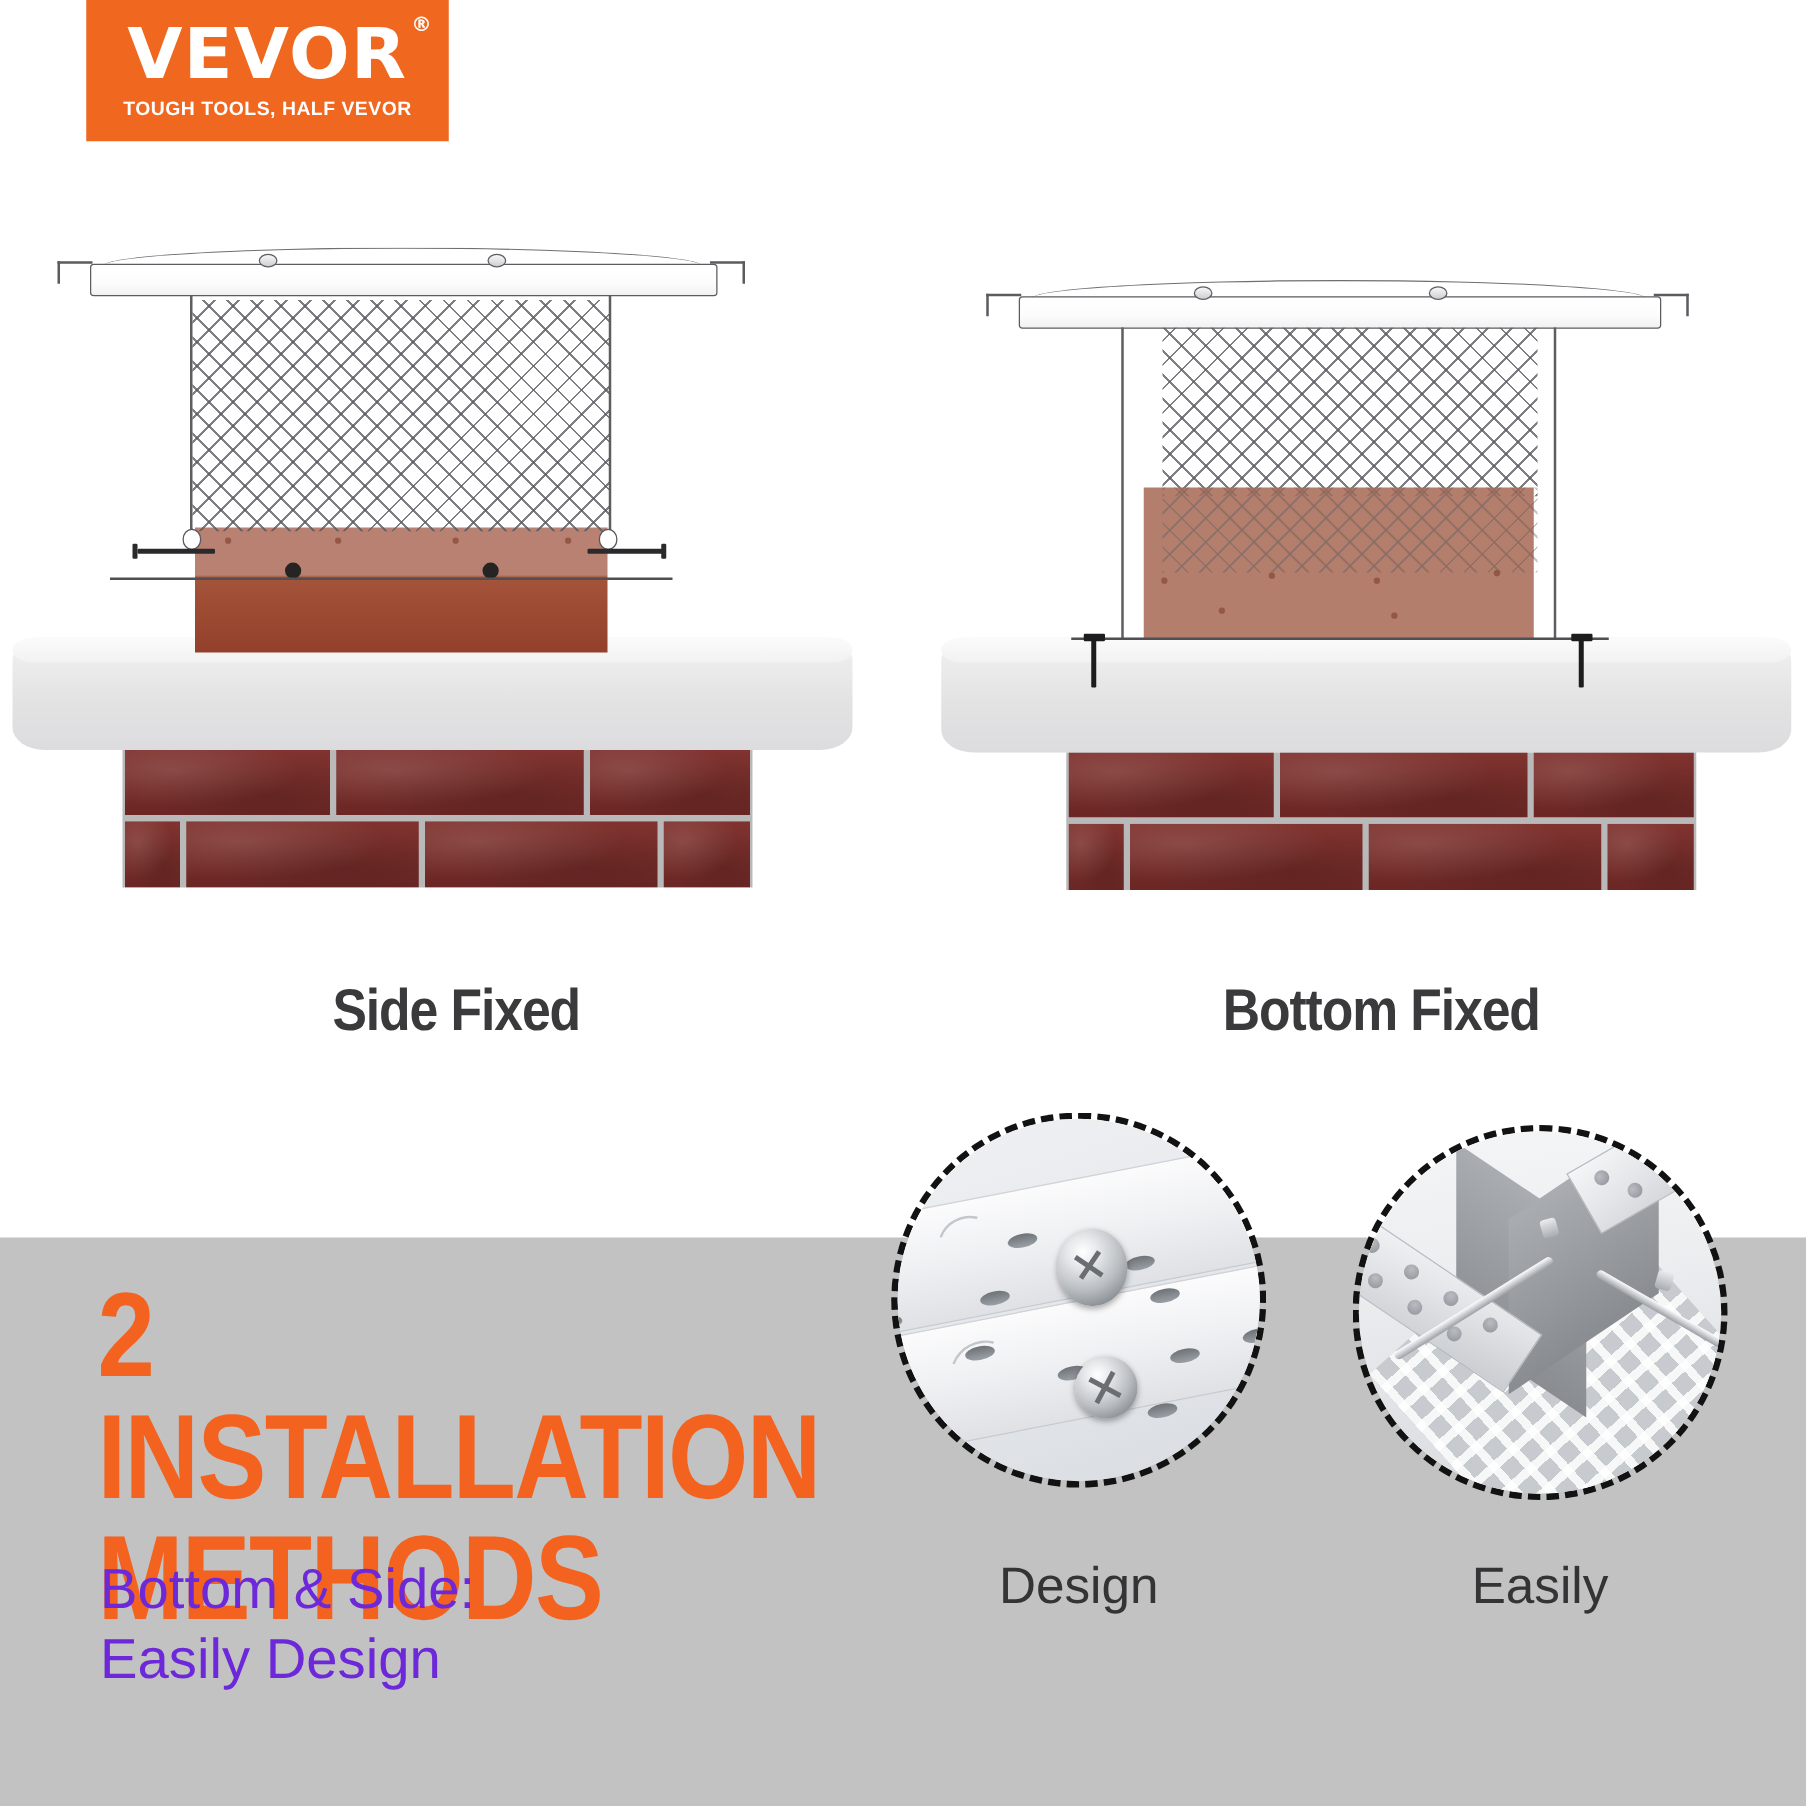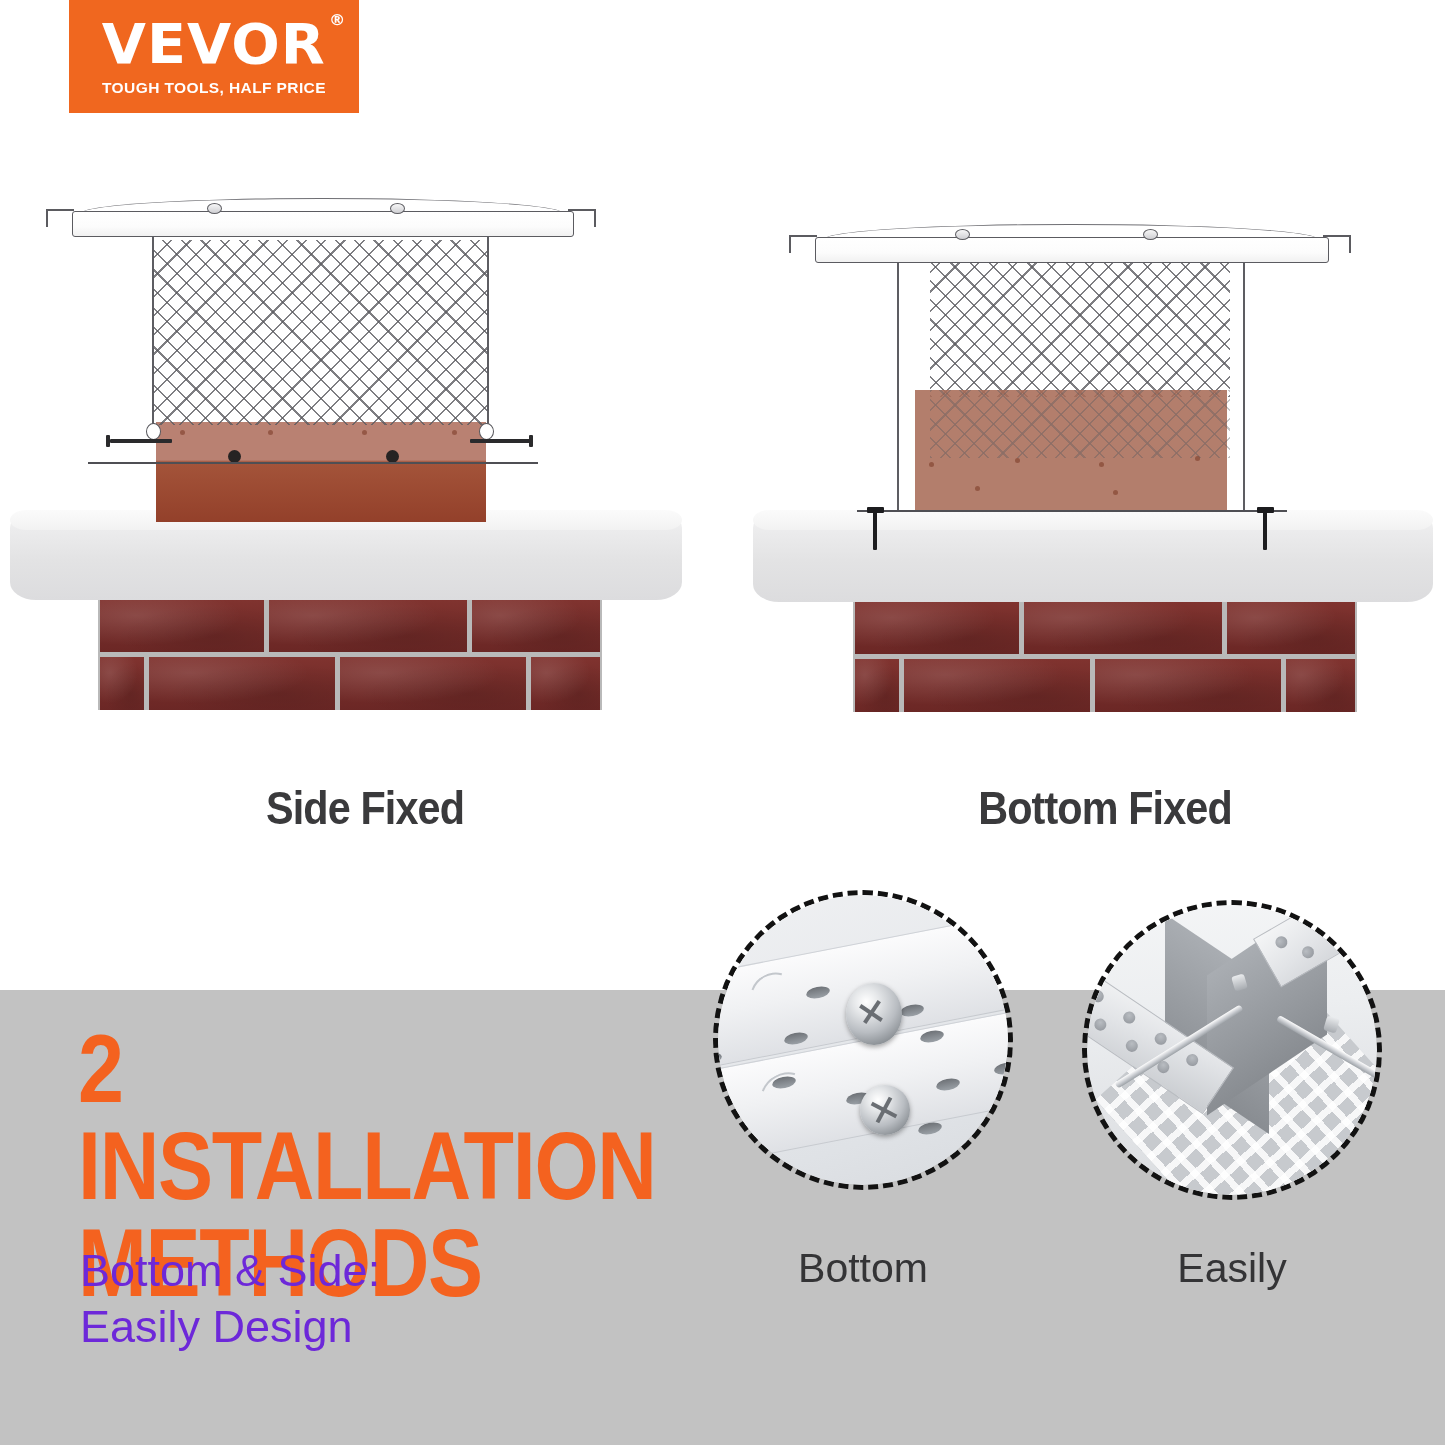--- a/index.html
+++ b/index.html
@@ -195,21 +195,21 @@
 </style>
 </head>
 <body>
 
 <div id="stage">
 
   <div class="logo-box">
     <div class="logo-word">
       <span>VEVOR</span><span class="logo-reg">®</span>
     </div>
-    <div class="logo-tag">TOUGH TOOLS, HALF PRICE</div>
+    <div class="logo-tag">TOUGH TOOLS, HALF VEVOR</div>
   </div>
 
   <div class="diagram" style="left:0px;top:180px;width:700px;height:560px;">
     <div class="dg-inner">
 
       <div class="crown" style="left:10px;top:330px;width:672px;height:90px;">
         <div class="crown-top"></div>
       </div>
 
       <div class="bricks" style="left:98px;top:420px;width:504px;height:110px;">
@@ -407,19 +407,19 @@
 
         <div class="ph2-rod" style="left:48px;top:168px;width:148px;transform:rotate(-32deg);"></div>
         <div class="ph2-rod" style="left:212px;top:172px;width:130px;transform:rotate(30deg);"></div>
         <div class="ph2-nut" style="left:176px;top:100px;transform:rotate(-16deg);"></div>
         <div class="ph2-nut" style="left:268px;top:142px;transform:rotate(16deg);"></div>
       </div>
     </div>
   </div>
 
   <div class="inset-caption" style="left:703px;top:1243px;">
-    <div>Bottom</div>
+    <div>Design</div>
   </div>
   <div class="inset-caption" style="left:1072px;top:1243px;">
     <div>Easily</div>
   </div>
 
 </div>
 
 </body></html>

